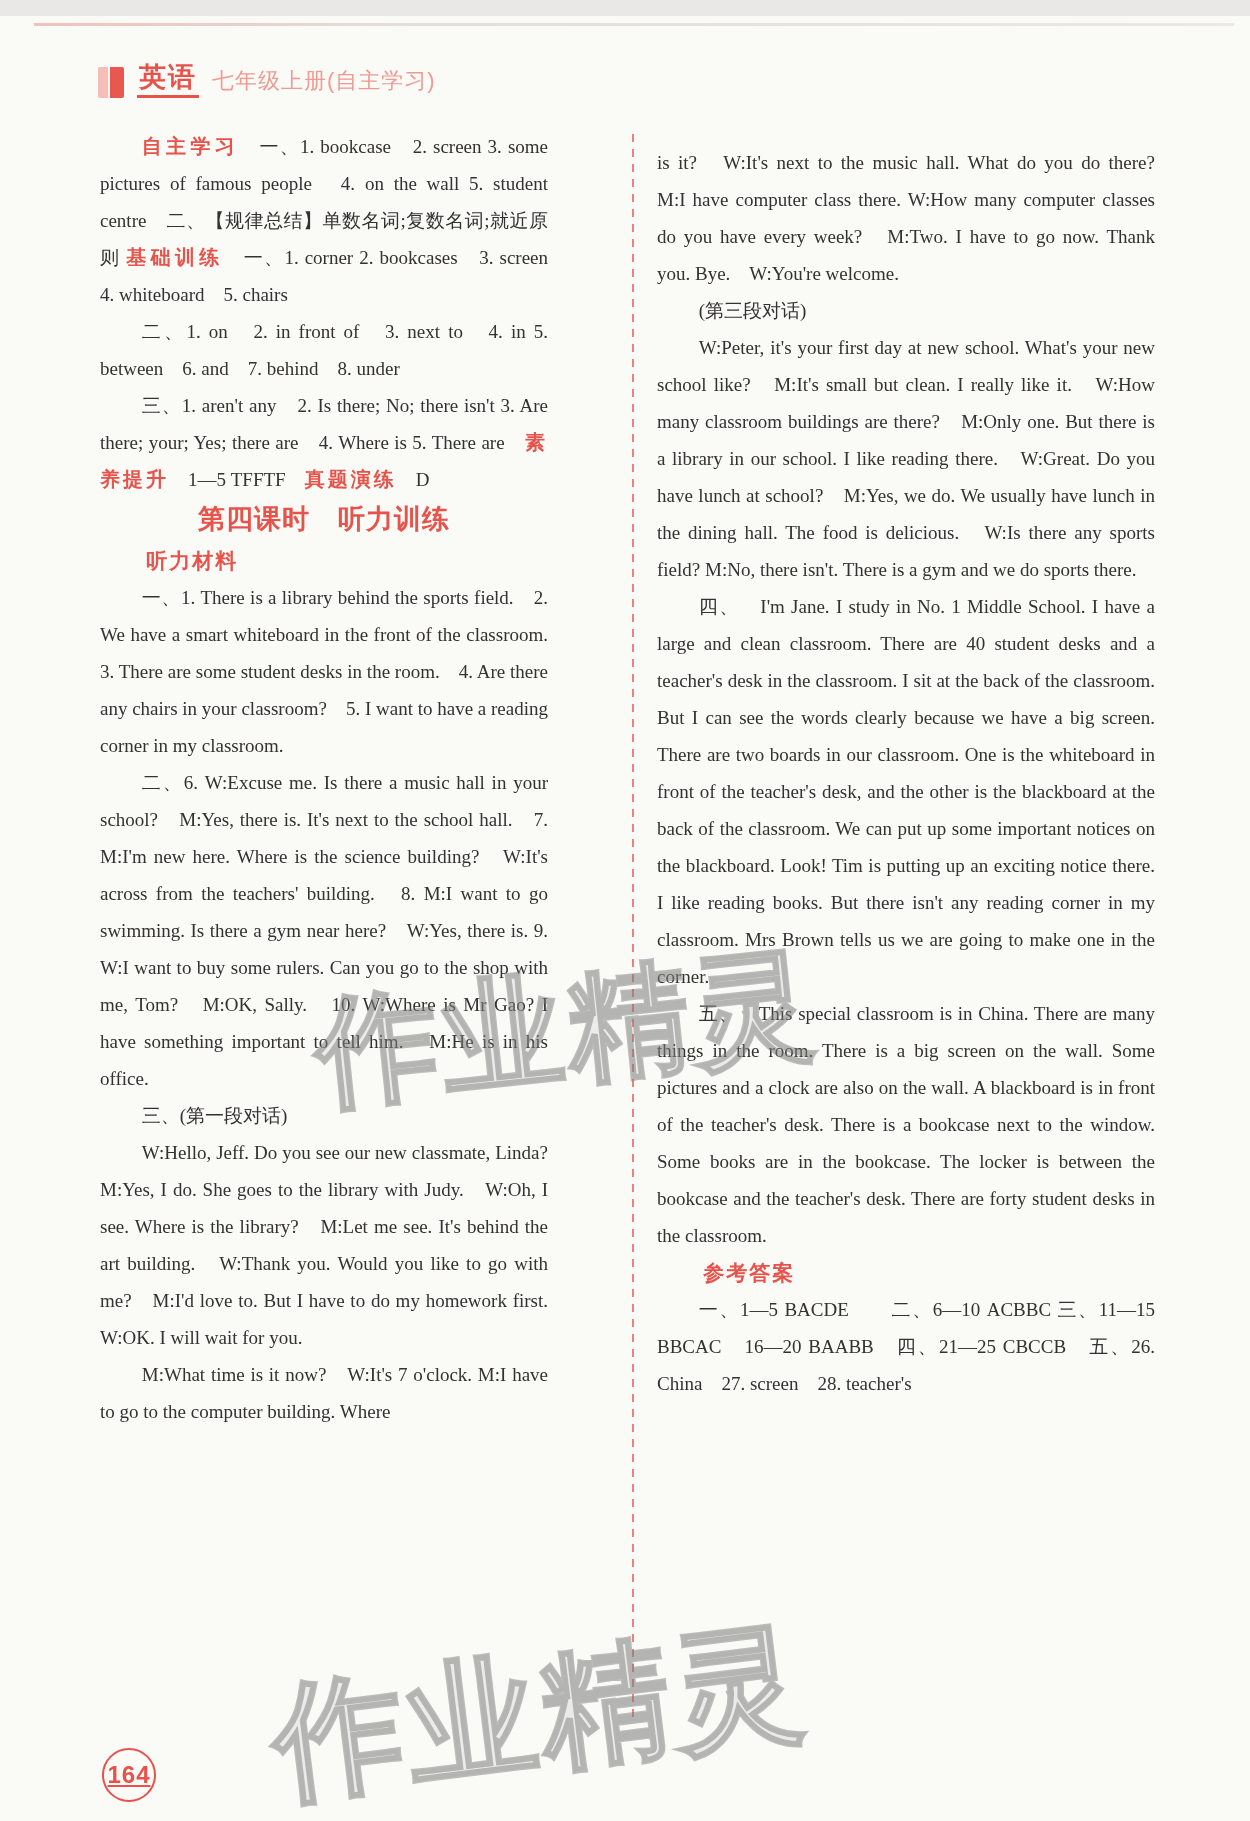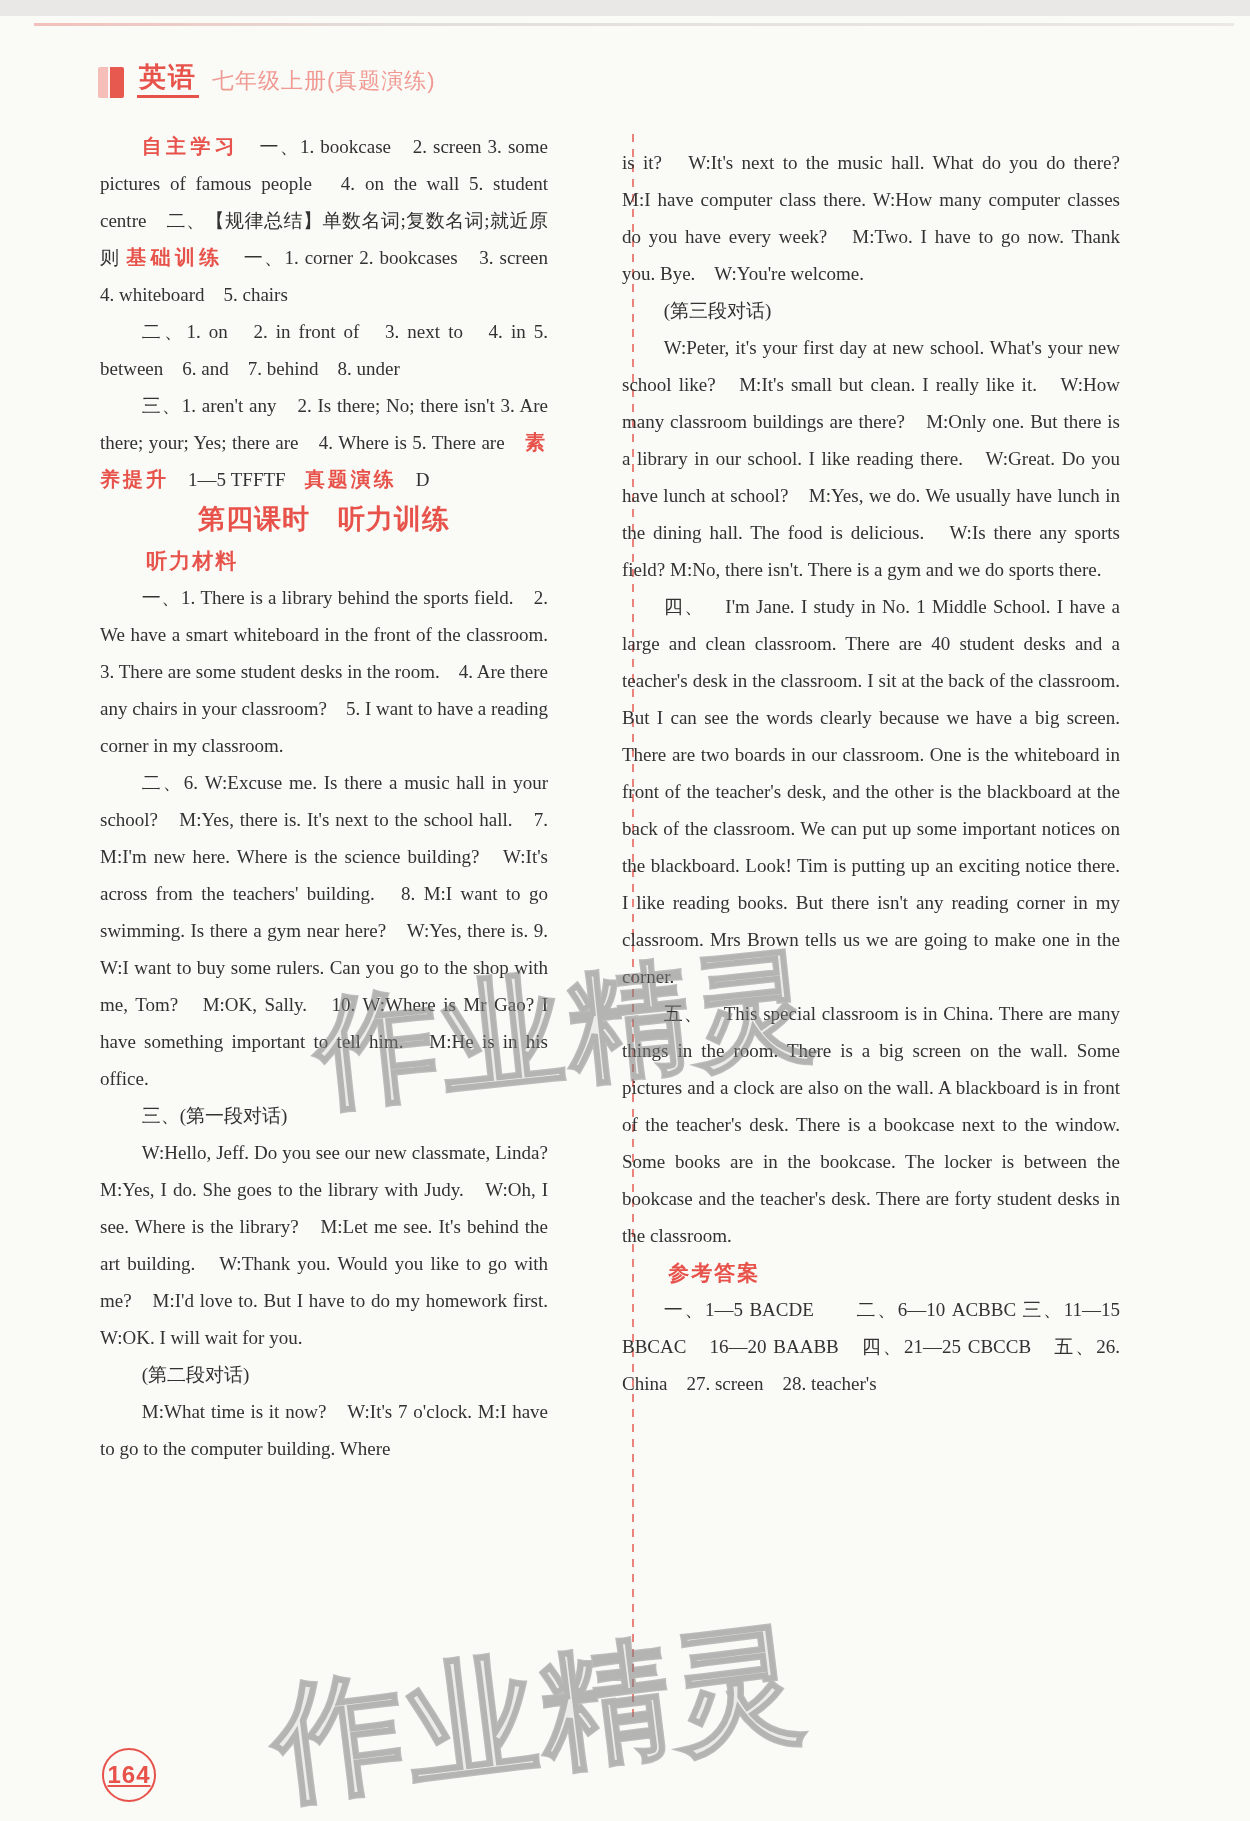--- a/index.html
+++ b/index.html
@@ -10,21 +10,21 @@
   .scan-edge{position:absolute;top:7px;left:34px;right:16px;height:3px;opacity:.65;
         background:linear-gradient(90deg,rgba(231,88,79,.55),rgba(183,172,166,.55) 30%,rgba(205,197,190,.5));}
   .hdr{position:absolute;top:48px;left:98px;display:flex;align-items:center;gap:13px;}
   .book-icon{display:inline-block;width:26px;height:31px;border-radius:2px;position:relative;top:1px;
         background:linear-gradient(90deg,#f5beb8 0 10px,#fdf6f5 10px 12px,#e7584f 12px);}
   .subject{font:700 27px/1 "Liberation Sans","DejaVu Sans",sans-serif;color:var(--accent,#e7534b);
         border-bottom:3px solid var(--accent,#e7534b);padding:0 2px 4px;letter-spacing:2px;}
   .volume{font:400 22px/1 "Liberation Sans","DejaVu Sans",sans-serif;color:var(--accent_light,#f09a93);letter-spacing:1px;}
   .col{position:absolute;top:112px;font-size:19px;line-height:37px;color:var(--body_text,#333231);text-align:justify;}
   .col-left{left:100px;width:448px;}
-  .col-right{left:622px;width:498px;padding-top:16px;}
+  .col-right{left:657px;width:498px;padding-top:16px;}
   .para{margin:0;text-align:justify;}
   .para.indent{text-indent:2.2em;}
   .title-block{margin:2px 0 4px;}
   .col > .title-block:first-child{margin:18px 0 5px;}
   .sec-title{font:700 27px/38px "Liberation Sans","DejaVu Sans",sans-serif;color:var(--accent,#e7534b);
         text-align:center;letter-spacing:1px;text-indent:0;}
   .subhead{font:700 21px/37px "Liberation Sans","DejaVu Sans",sans-serif;color:var(--accent,#e7534b);
         text-indent:2.2em;letter-spacing:2px;}
   .rl{font:700 20px/1 "Liberation Sans","DejaVu Sans",sans-serif;color:var(--accent,#e7534b);letter-spacing:3px;}
   .divider{position:absolute;left:632px;top:118px;width:2px;height:1588px;
@@ -40,38 +40,37 @@
 </style>
 </head>
 <body>
 
 <div class="page">
   <div class="scan-edge"></div>
 
   <div class="hdr">
     <span class="book-icon"></span>
     <span class="subject">英语</span>
-    <span class="volume">七年级上册(真题演练)</span>
+    <span class="volume">七年级上册(自主学习)</span>
   </div>
 
   <div class="divider"></div>
 
   <div class="col col-left">
       <p class="para indent"><span class="rl">自主学习</span><span>　一、1. bookcase　2. screen 3. some pictures of famous people　4. on the wall 5. student centre　二、【规律总结】单数名词;复数名词;就近原则 </span><span class="rl">基础训练</span><span>　一、1. corner 2. bookcases　3. screen　4. whiteboard　5. chairs</span></p>
       <p class="para indent"><span>二、1. on　2. in front of　3. next to　4. in 5. between　6. and　7. behind　8. under</span></p>
       <p class="para indent"><span>三、1. aren't any　2. Is there; No; there isn't 3. Are there; your; Yes; there are　4. Where is 5. There are　</span><span class="rl">素养提升</span><span>　1—5 TFFTF　</span><span class="rl">真题演练</span><span>　D</span></p>
       <div class="title-block">
         <div class="sec-title">第四课时　听力训练</div>
       </div>
       <div class="subhead">听力材料</div>
       <p class="para indent"><span>一、1. There is a library behind the sports field.　2. We have a smart whiteboard in the front of the classroom.　3. There are some student desks in the room.　4. Are there any chairs in your classroom?　5. I want to have a reading corner in my classroom.</span></p>
       <p class="para indent"><span>二、6. W:Excuse me. Is there a music hall in your school?　M:Yes, there is. It's next to the school hall.　7. M:I'm new here. Where is the science building?　W:It's across from the teachers' building.　8. M:I want to go swimming. Is there a gym near here?　W:Yes, there is. 9. W:I want to buy some rulers. Can you go to the shop with me, Tom?　M:OK, Sally.　10. W:Where is Mr Gao? I have something important to tell him.　M:He is in his office.</span></p>
       <p class="para indent"><span>三、(第一段对话)</span></p>
       <p class="para indent"><span>W:Hello, Jeff. Do you see our new classmate, Linda?　M:Yes, I do. She goes to the library with Judy.　W:Oh, I see. Where is the library?　M:Let me see. It's behind the art building.　W:Thank you. Would you like to go with me?　M:I'd love to. But I have to do my homework first. W:OK. I will wait for you.</span></p>
-      <p class="para indent"><span>(第二段对话)</span></p>
       <p class="para indent"><span>M:What time is it now?　W:It's 7 o'clock. M:I have to go to the computer building. Where</span></p>
     </div>
   <div class="col col-right">
       <p class="para"><span>is it?　W:It's next to the music hall. What do you do there?　M:I have computer class there. W:How many computer classes do you have every week?　M:Two. I have to go now. Thank you. Bye.　W:You're welcome.</span></p>
       <p class="para indent"><span>(第三段对话)</span></p>
       <p class="para indent"><span>W:Peter, it's your first day at new school. What's your new school like?　M:It's small but clean. I really like it.　W:How many classroom buildings are there?　M:Only one. But there is a library in our school. I like reading there.　W:Great. Do you have lunch at school?　M:Yes, we do. We usually have lunch in the dining hall. The food is delicious.　W:Is there any sports field? M:No, there isn't. There is a gym and we do sports there.</span></p>
       <p class="para indent"><span>四、　I'm Jane. I study in No. 1 Middle School. I have a large and clean classroom. There are 40 student desks and a teacher's desk in the classroom. I sit at the back of the classroom. But I can see the words clearly because we have a big screen. There are two boards in our classroom. One is the whiteboard in front of the teacher's desk, and the other is the blackboard at the back of the classroom. We can put up some important notices on the blackboard. Look! Tim is putting up an exciting notice there. I like reading books. But there isn't any reading corner in my classroom. Mrs Brown tells us we are going to make one in the corner.</span></p>
       <p class="para indent"><span>五、　This special classroom is in China. There are many things in the room. There is a big screen on the wall. Some pictures and a clock are also on the wall. A blackboard is in front of the teacher's desk. There is a bookcase next to the window. Some books are in the bookcase. The locker is between the bookcase and the teacher's desk. There are forty student desks in the classroom.</span></p>
       <div class="subhead">参考答案</div>
       <p class="para indent"><span>一、1—5 BACDE　　二、6—10 ACBBC 三、11—15 BBCAC　16—20 BAABB　四、21—25 CBCCB　五、26. China　27. screen　28. teacher's</span></p>

